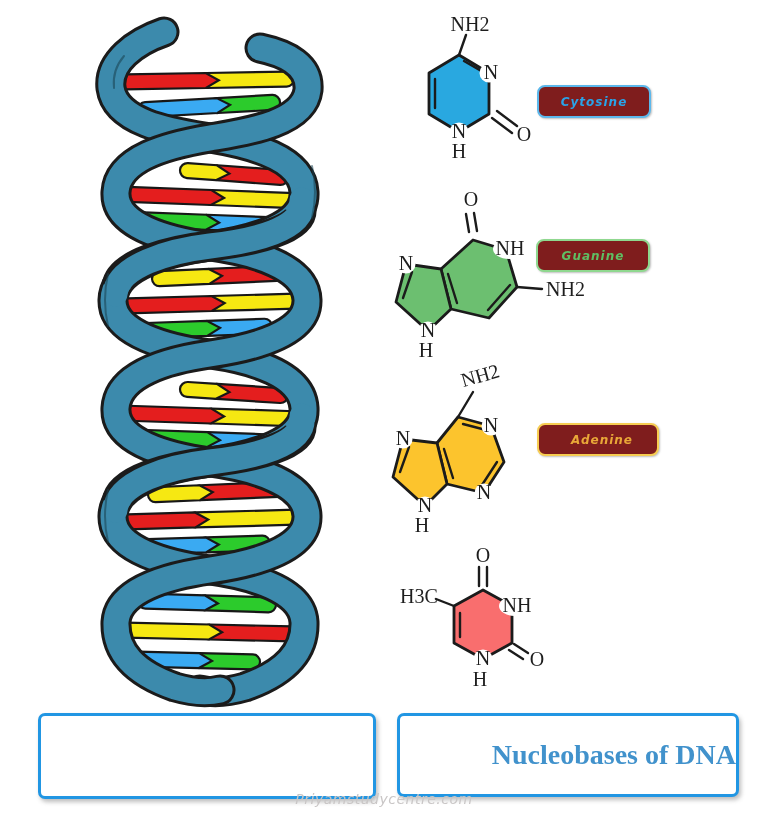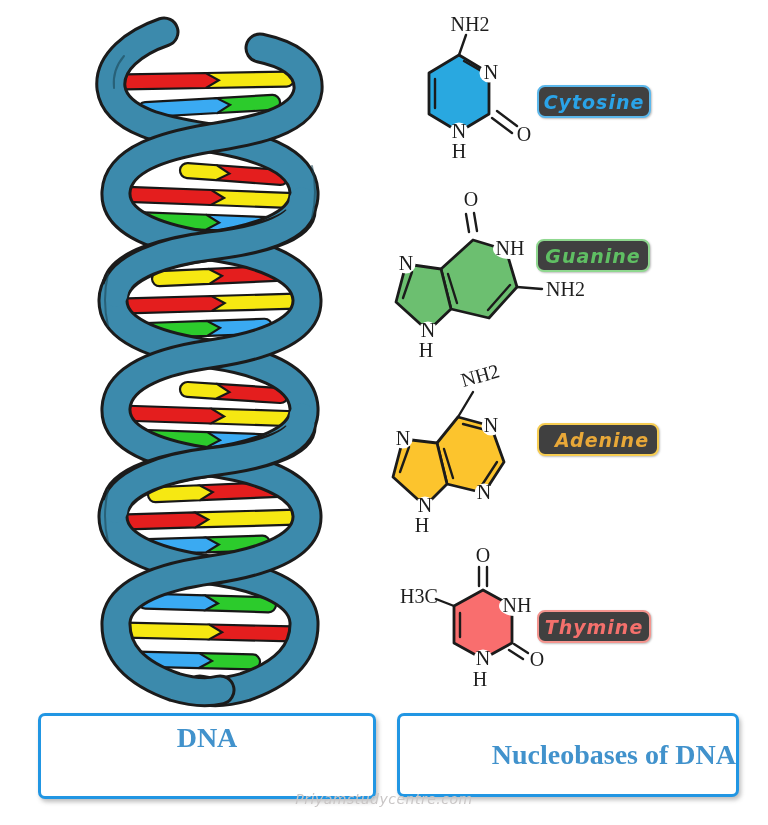--- a/index.html
+++ b/index.html
@@ -11,24 +11,24 @@
   .strand-fill{fill:none;stroke:#3c8aac;stroke-width:25;stroke-linecap:round;}
   .strand-outline.butt{stroke-linecap:butt;}
   .shade{fill:none;stroke:#17404f;stroke-width:2;opacity:.55;stroke-linecap:round;}
   
   .ring{stroke:#1b1b1b;stroke-width:2.8;stroke-linejoin:round;}
   .bond{stroke:#1b1b1b;stroke-width:2.4;stroke-linecap:round;fill:none;}
   .patch{fill:#ffffff;stroke:none;}
   .atom{font-family:"Liberation Serif",serif;font-size:20px;fill:#1e1e1e;}
   .mid{text-anchor:middle;}
   
-  .chip{position:absolute;width:110px;height:29px;background:#404040;border-radius:8px;
+  .chip{position:absolute;width:110px;height:29px;background:#7f1d1d;border-radius:8px;
         display:flex;align-items:center;justify-content:center;
         font-family:"DejaVu Sans",sans-serif;font-style:italic;font-weight:bold;
-        font-size:19px;letter-spacing:1px;box-shadow:1px 1px 2px rgba(0,0,0,.25);}
+        font-size:12px;letter-spacing:1px;box-shadow:1px 1px 2px rgba(0,0,0,.25);}
   .chip-cytosine{border:2px solid #5cb8ec;color:#2aa3e8;}
   .chip-guanine{border:2px solid #8fd88f;color:#5fbf63;justify-content:center;}
   .chip-adenine{border:2px solid #f7cd52;color:#e9a838;padding-left:8px;}
   .chip-thymine{border:2px solid #f4948e;color:#f4706c;}
   
   .banner{position:absolute;background:#fff;border:3px solid #2196e3;border-radius:7px;
           box-shadow:2px 3px 4px rgba(110,110,110,.45);color:#4192cc;text-align:center;
           font-family:"Liberation Serif",serif;font-weight:bold;}
   .banner-dna{left:38px;top:713px;width:332px;height:76px;font-size:28px;line-height:36px;padding-top:4px;}
   .banner-nucleo{left:397px;top:713px;width:336px;height:78px;font-size:28px;
@@ -242,25 +242,21 @@
     <circle class="patch" cx="95" cy="119" r="9.5"></circle>
     <g>
       <text class="atom mid" x="95" y="22">O</text>
       <text class="atom" x="12" y="63">H3C</text>
       <text class="atom mid" x="129" y="72">NH</text>
       <text class="atom mid" x="149" y="126">O</text>
       <text class="atom mid" x="95" y="125">N</text>
       <text class="atom mid" x="92" y="146">H</text>
     </g>
   </svg>
-  <div class="chip chip-thymine" style="left:537px;top:610px">
-    <span>Thymine</span>
-  </div>
 
   <div class="banner banner-dna">
-    <div>DNA</div>
   </div>
   <div class="banner banner-nucleo">
     <div>Nucleobases of DNA</div>
   </div>
 
   <div class="watermark">Priyamstudycentre.com</div>
 </div>
 
 </body></html>

